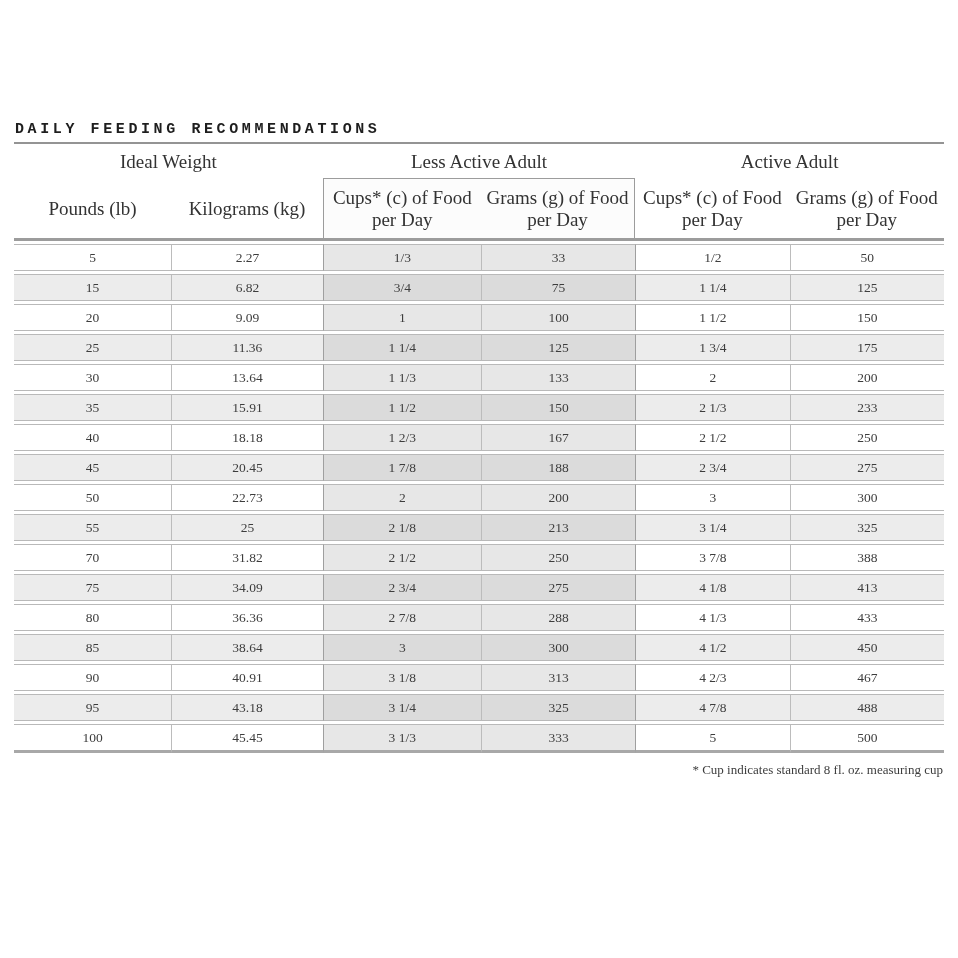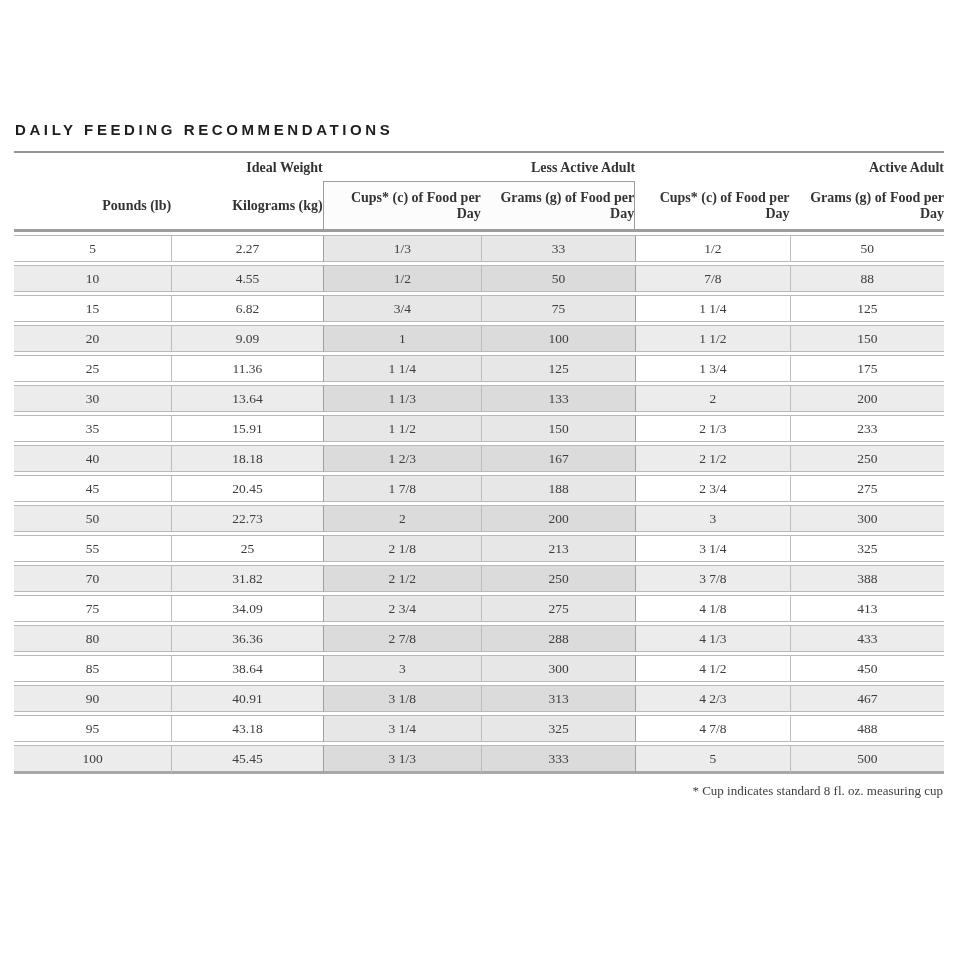--- a/index.html
+++ b/index.html
@@ -12,44 +12,44 @@
   }
   .page {
     box-sizing: border-box;
     width: 958px;
     height: 958px;
     padding: 121px 14px 0 14px;
     font-family: "Liberation Serif", serif;
     color: #3d3d3d;
   }
   .title {
-    font-family: Liberation Sans, sans-serif;
+    font-family: Liberation Mono, monospace;
     font-size: 15px;
     font-weight: bold;
     letter-spacing: 3.6px;
     color: #1e1e1e;
-    margin: 0 0 13px 1px;
+    margin: 0 0 4px 1px;
   }
   .title-rule {
     height: 2px;
     background: #949494;
     margin-bottom: 1px;
   }
   table.feeding-table {
     width: 100%;
     border-collapse: separate;
     border-spacing: 0 3px;
     table-layout: fixed;
   }
   thead th {
     font-family: "Liberation Serif", serif;
-    font-weight: bold;
-    font-size: 14px;
+    font-weight: normal;
+    font-size: 19px;
     color: #333333;
-    text-align: right;
+    text-align: center;
   }
   tr.group-row th {
     padding: 3px 0 2px 0;
   }
   tr.sub-row th {
     padding: 8px 0 7px 0;
     border-bottom: 3px solid #9c9c9c;
   }
   tr.sub-row th.boxed {
     border-top: 1px solid #9c9c9c;
@@ -119,28 +119,20 @@
     <tbody id="table-body">
         <tr>
           <td>5</td>
           <td>2.27</td>
           <td>1/3</td>
           <td>33</td>
           <td>1/2</td>
           <td>50</td>
         </tr>
         <tr>
-          <td>10</td>
-          <td>4.55</td>
-          <td>1/2</td>
-          <td>50</td>
-          <td>7/8</td>
-          <td>88</td>
-        </tr>
-        <tr>
           <td>15</td>
           <td>6.82</td>
           <td>3/4</td>
           <td>75</td>
           <td>1 1/4</td>
           <td>125</td>
         </tr>
         <tr>
           <td>20</td>
           <td>9.09</td>

